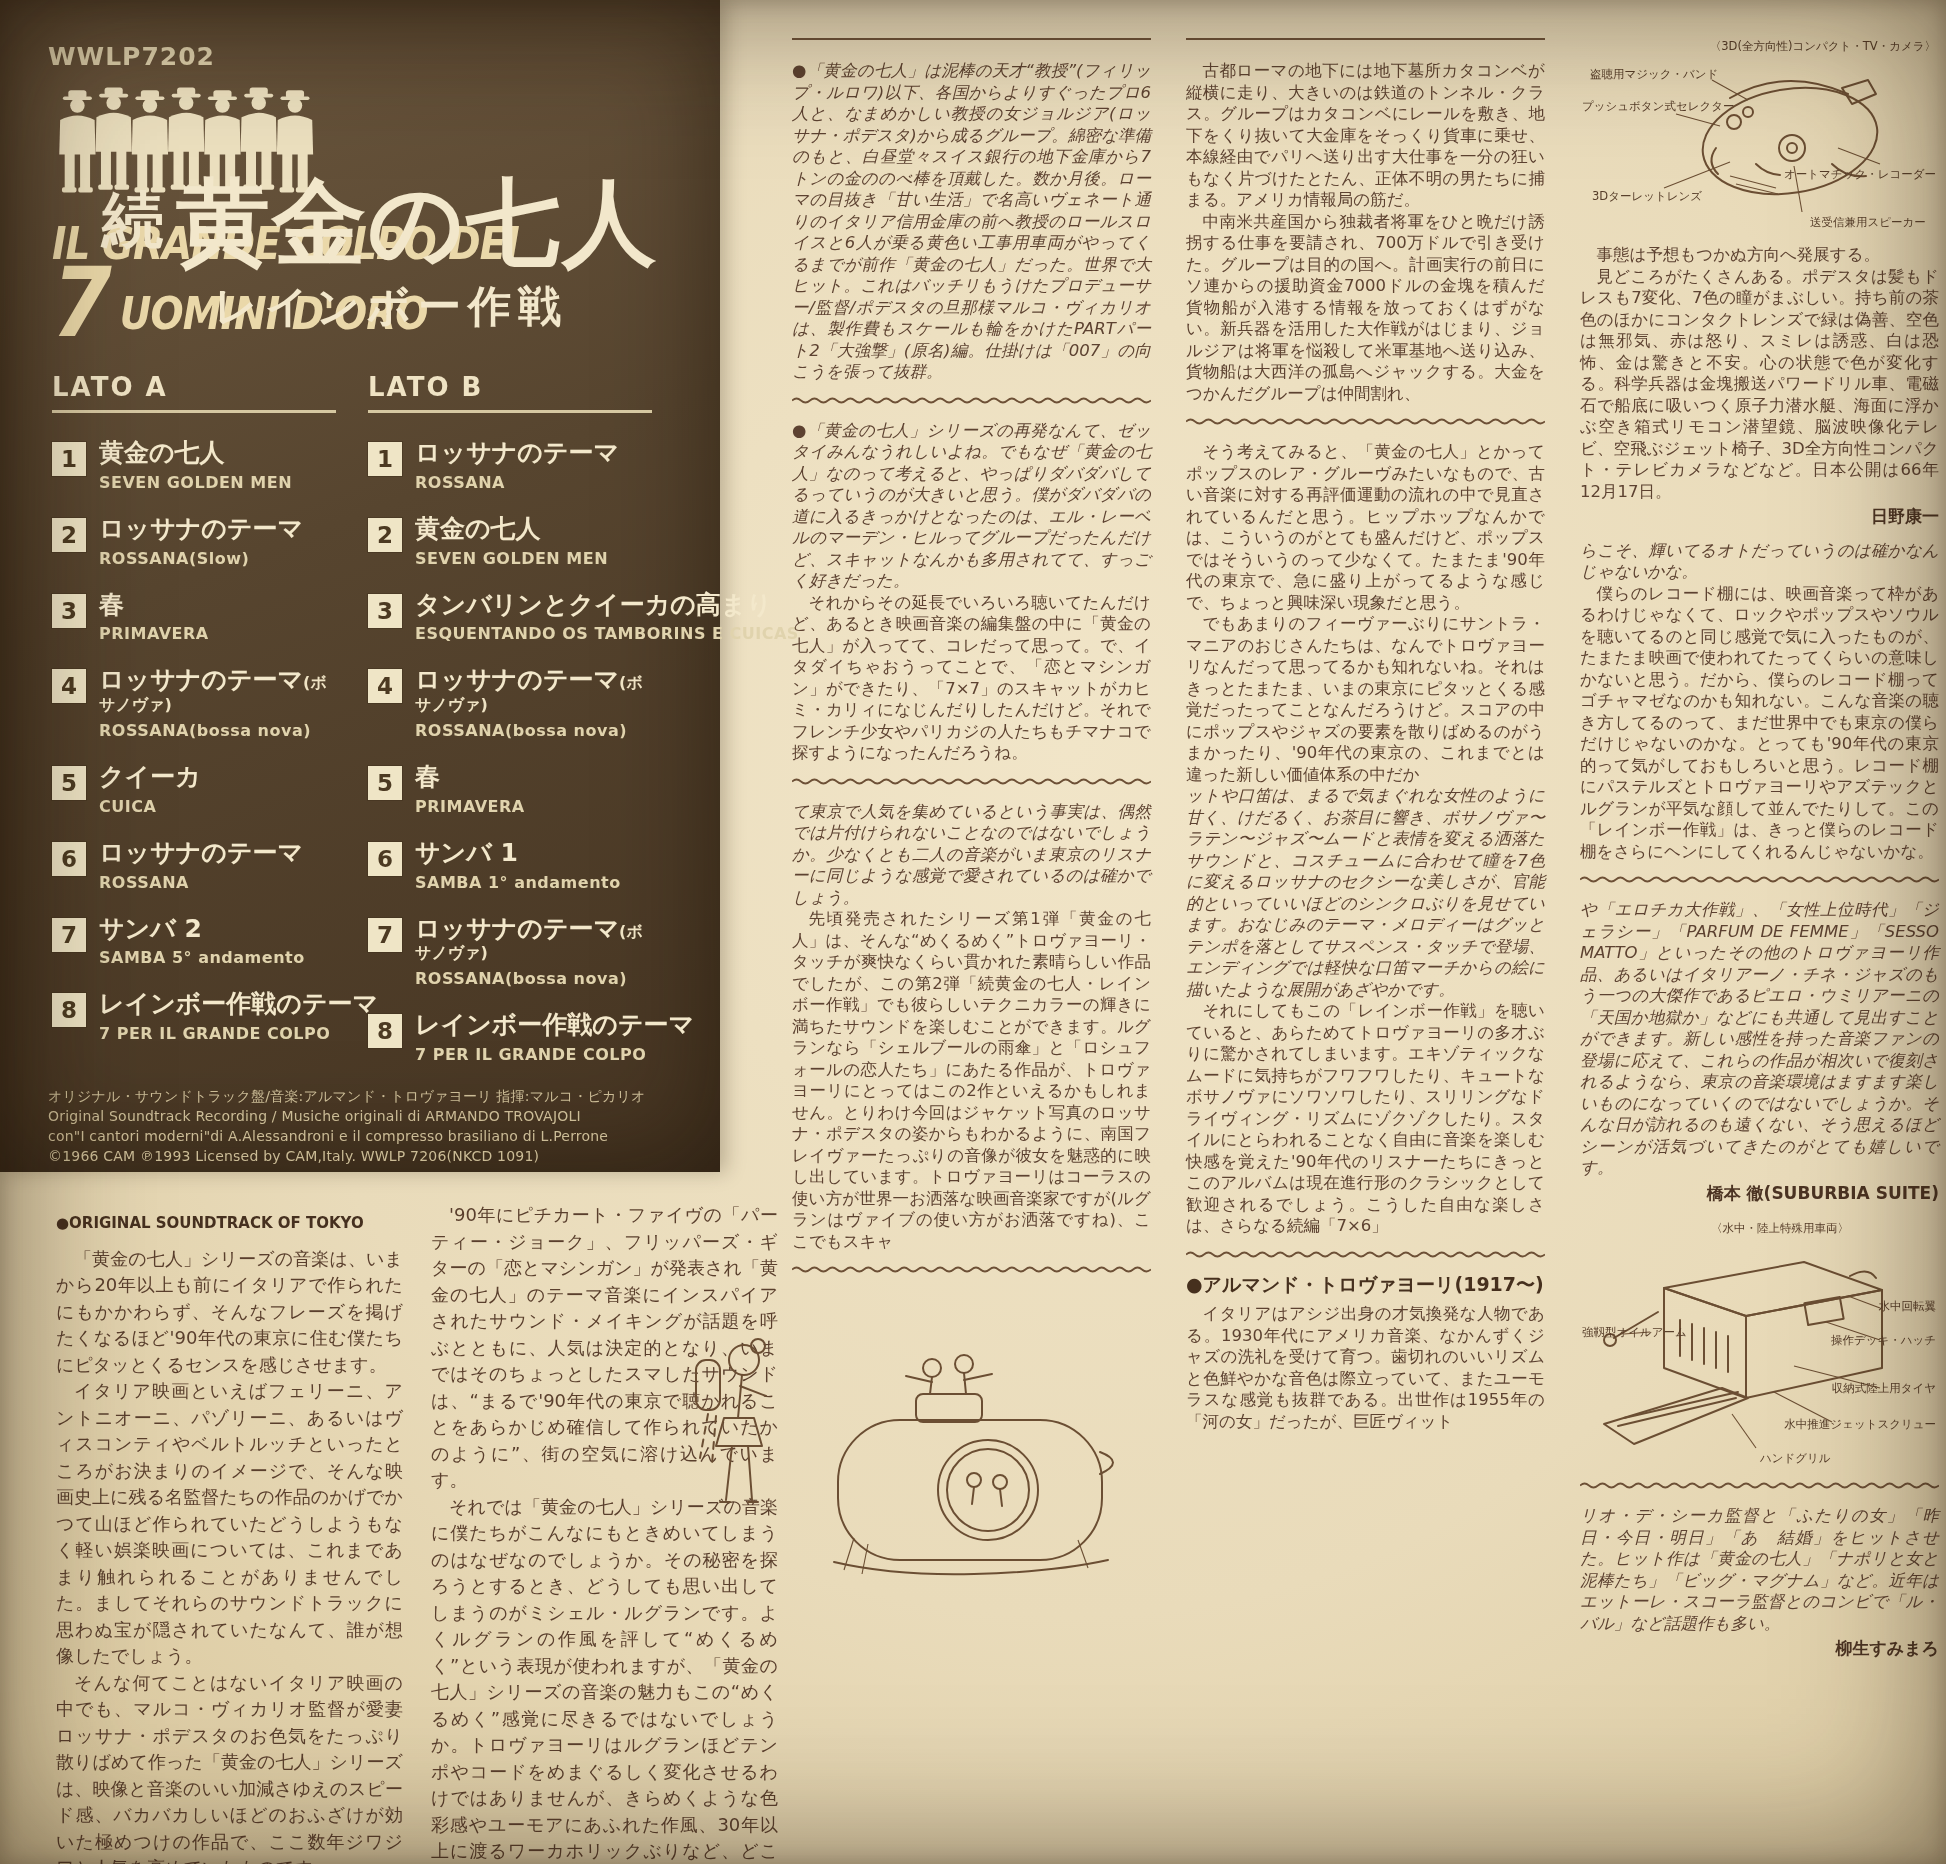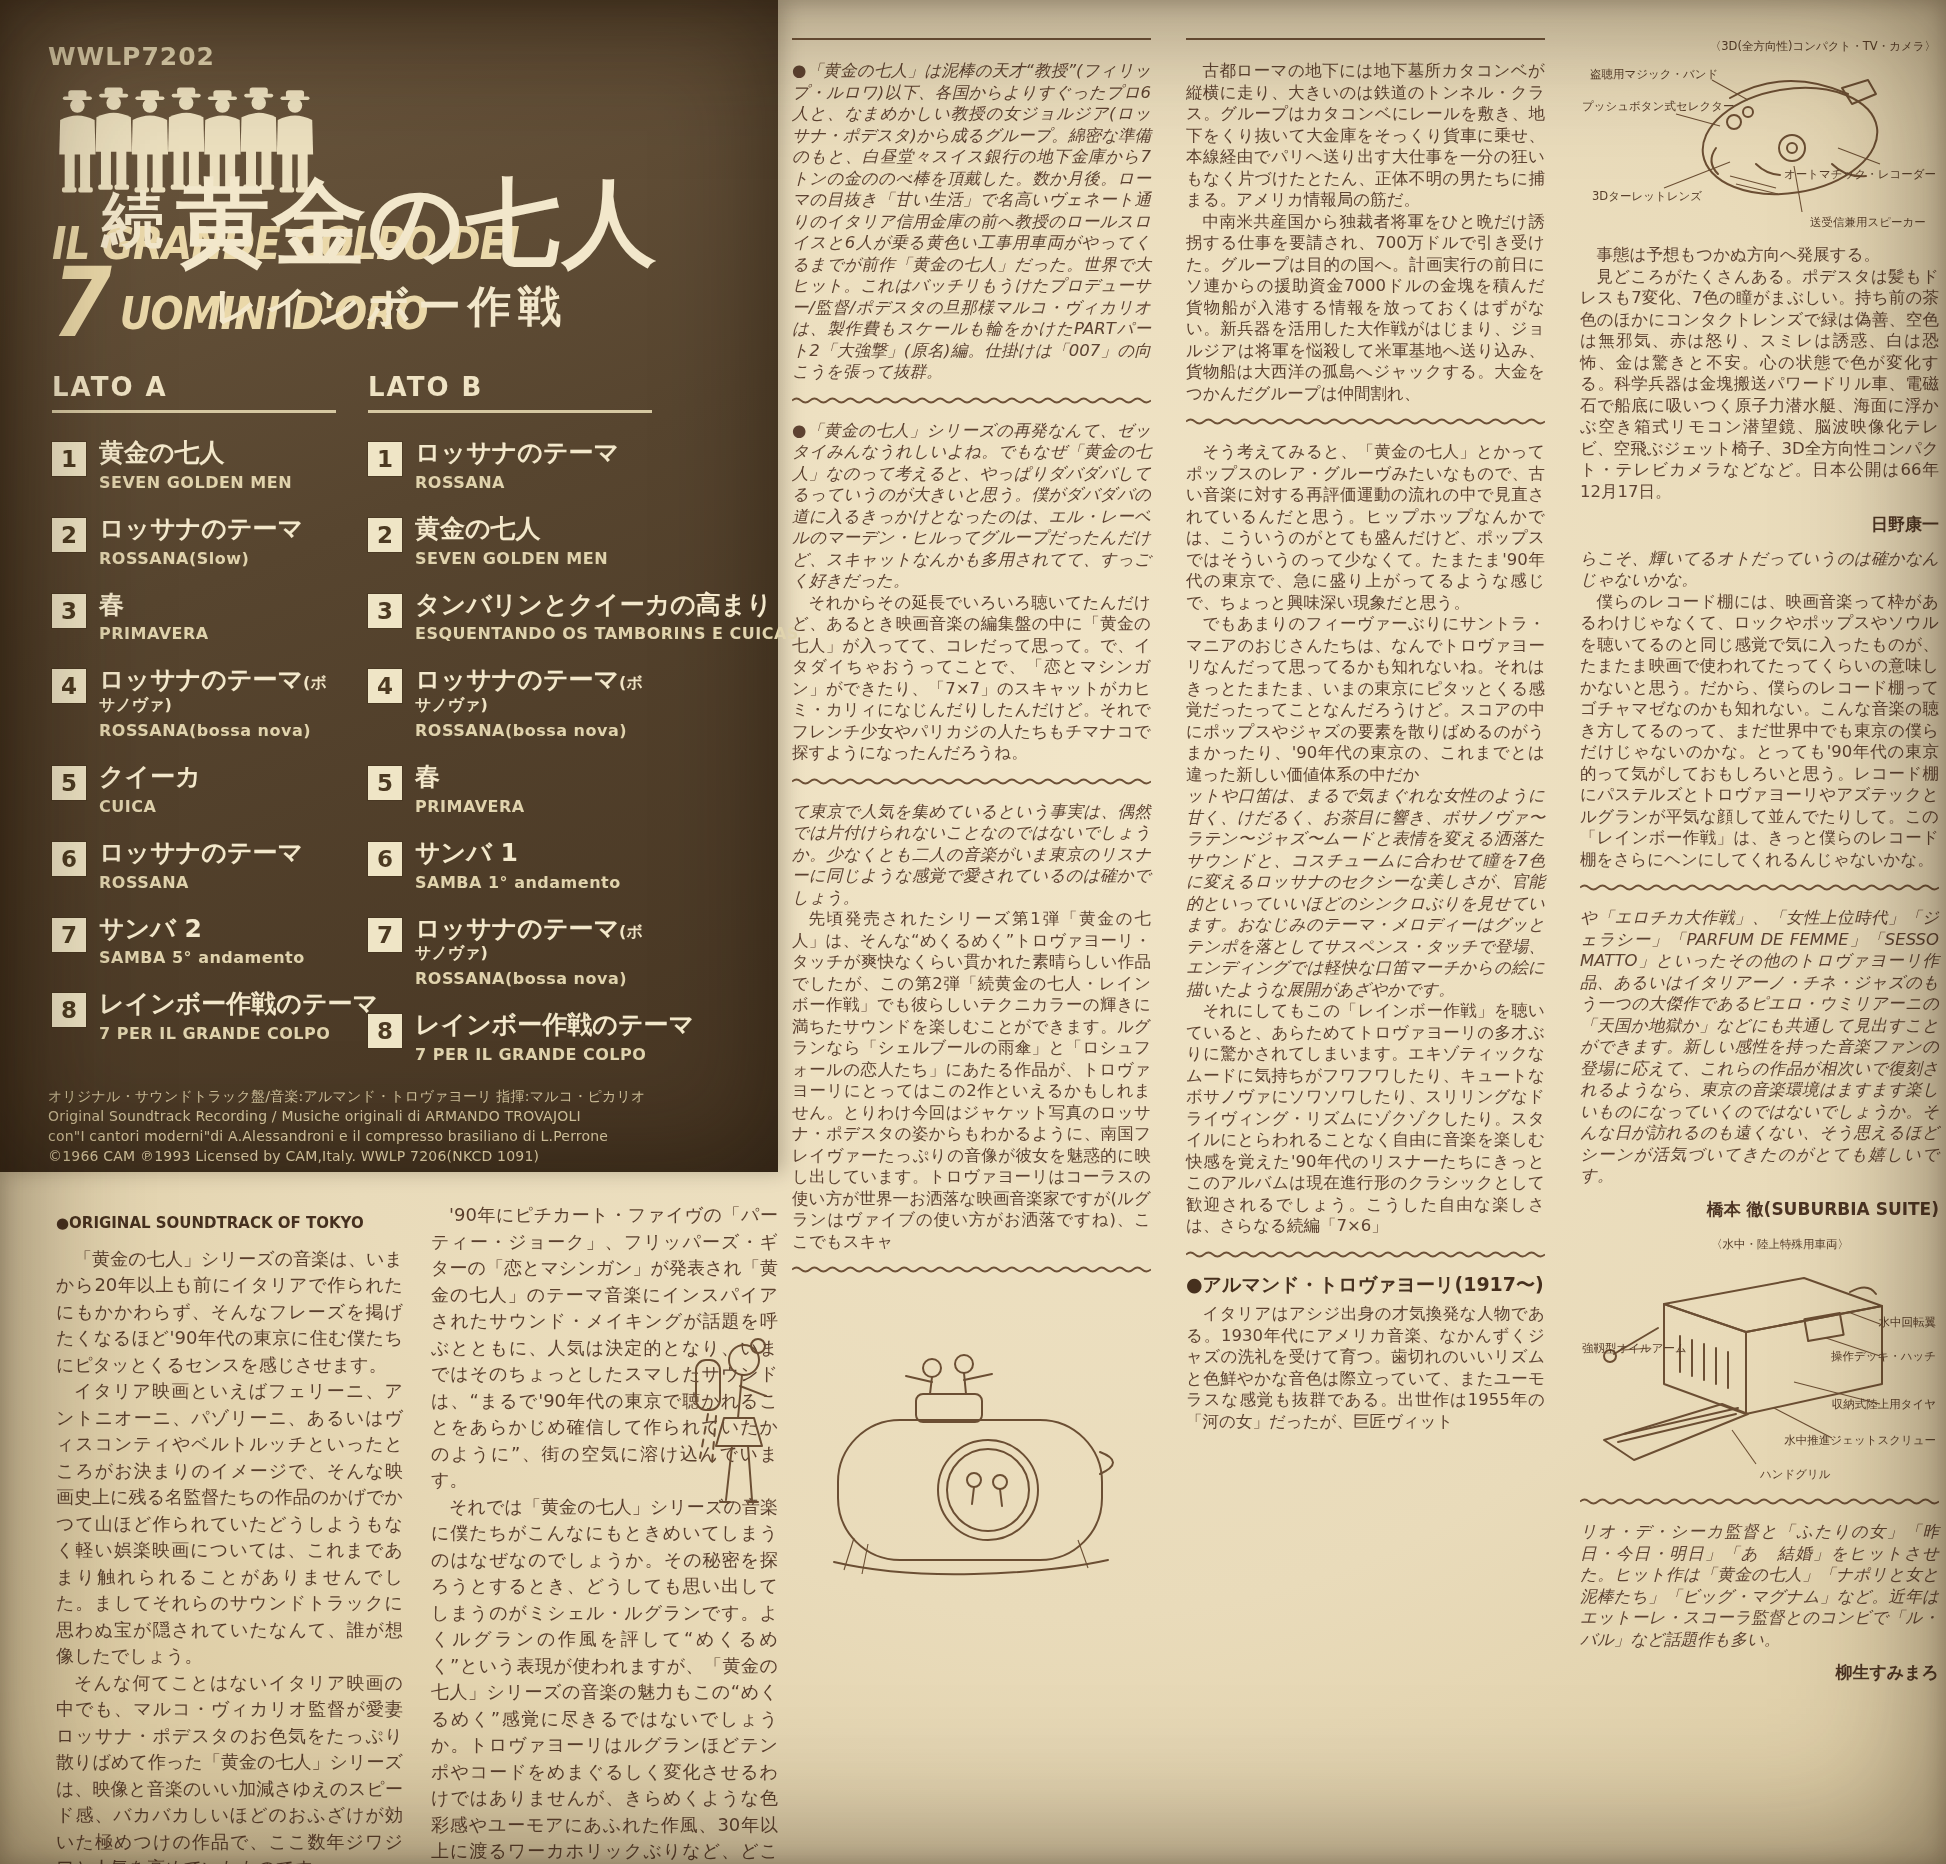--- a/index.html
+++ b/index.html
@@ -3,21 +3,21 @@
 <meta charset="utf-8">
 <style>
   html,body{margin:0;padding:0;background:#2a2018;}
   .page{position:relative;width:1946px;height:1864px;overflow:hidden;
     font-family:"DejaVu Sans",sans-serif;
     background:radial-gradient(ellipse at 55% 40%, #f1e5c8 0%, #ead CBB 50%, #e9dbba 55%, #d9c79c 100%);
     background:radial-gradient(ellipse at 55% 40%, #f1e5c8 0%, #e9dbba 55%, #d9c79c 100%);}
   .page::after{content:"";position:absolute;inset:0;pointer-events:none;
     box-shadow:inset 0 0 150px rgba(38,24,9,.55), inset 0 0 22px rgba(38,24,9,.28);}
   
-  .cover{position:absolute;left:0;top:0;width:778px;height:1172px;color:#efe3c4;
+  .cover{position:absolute;left:0;top:0;width:720px;height:1172px;color:#efe3c4;
     background:linear-gradient(160deg,#6d5940 0%,#57452f 45%,#463522 100%);
     box-shadow:inset 0 0 110px rgba(22,13,4,.55), 6px 0 18px rgba(40,26,10,.25);}
   .catalog{position:absolute;left:48px;top:42px;font-size:25px;font-weight:bold;letter-spacing:1px;color:#ddd0ac;}
   .logo-row{position:absolute;left:52px;top:84px;width:640px;display:flex;gap:20px;align-items:flex-start;flex-direction:column;}
   .men-svg{width:272px;height:112px;flex:none;}
   .it-title{font-style:italic;font-weight:bold;color:#ead8a9;line-height:.95;transform:scaleY(1.12);transform-origin:top left;padding-top:6px;}
   .it-line1{font-size:39px;letter-spacing:-1px;white-space:nowrap;}
   .it-line2{display:flex;align-items:flex-end;gap:8px;}
   .it-big7{font-size:86px;line-height:.8;}
   .it-rest{font-size:39px;letter-spacing:-1px;padding-bottom:6px;white-space:nowrap;}
@@ -42,21 +42,21 @@
   .essay-col{width:347px;flex:none;font-size:18px;line-height:26.5px;text-align:justify;}
   .essay-heading{font-size:15px;font-weight:bold;color:#46301f;margin:8px 0 9px 0;}
   .essay-col p{margin:0;text-indent:1em;}
   
   .article{position:absolute;left:792px;top:36px;width:1148px;display:flex;gap:35px;color:#5d4231;}
   .acol{width:359px;flex:none;font-size:16.5px;line-height:21.5px;text-align:justify;}
   .top-rule{border-top:2px solid #6e5339;margin:2px 0 20px 0;}
   p.art{margin:0;text-indent:1em;}
   p.art.noind{text-indent:0;font-style:italic;}
   .wave{display:block;width:100%;height:9px;margin:13px 0 15px 0;}
-  .sig{text-align:right;font-weight:bold;color:#4c3423;margin:12px 0 12px 0;font-size:17px;}
+  .sig{text-align:right;font-weight:bold;color:#4c3423;margin:4px 0 12px 0;font-size:17px;}
   .bio-heading{font-weight:bold;font-size:19px;color:#46301e;margin:6px 0 8px 0;}
   .illo{display:block;}
   .camera-illo{width:359px;height:196px;margin-bottom:12px;}
   .vehicle-illo{width:359px;height:252px;margin:6px 0 2px 0;}
   .submarine-illo{position:absolute;left:648px;top:1302px;width:498px;height:302px;}
   .sketch{stroke:#6b4e33;fill:none;stroke-width:2;stroke-linecap:round;stroke-linejoin:round;}
   .sketch-thin{stroke:#6b4e33;fill:none;stroke-width:1.1;}
   .ltext{font-size:11.5px;fill:#553c28;font-family:"DejaVu Sans",sans-serif;}
 </style>
 </head>

